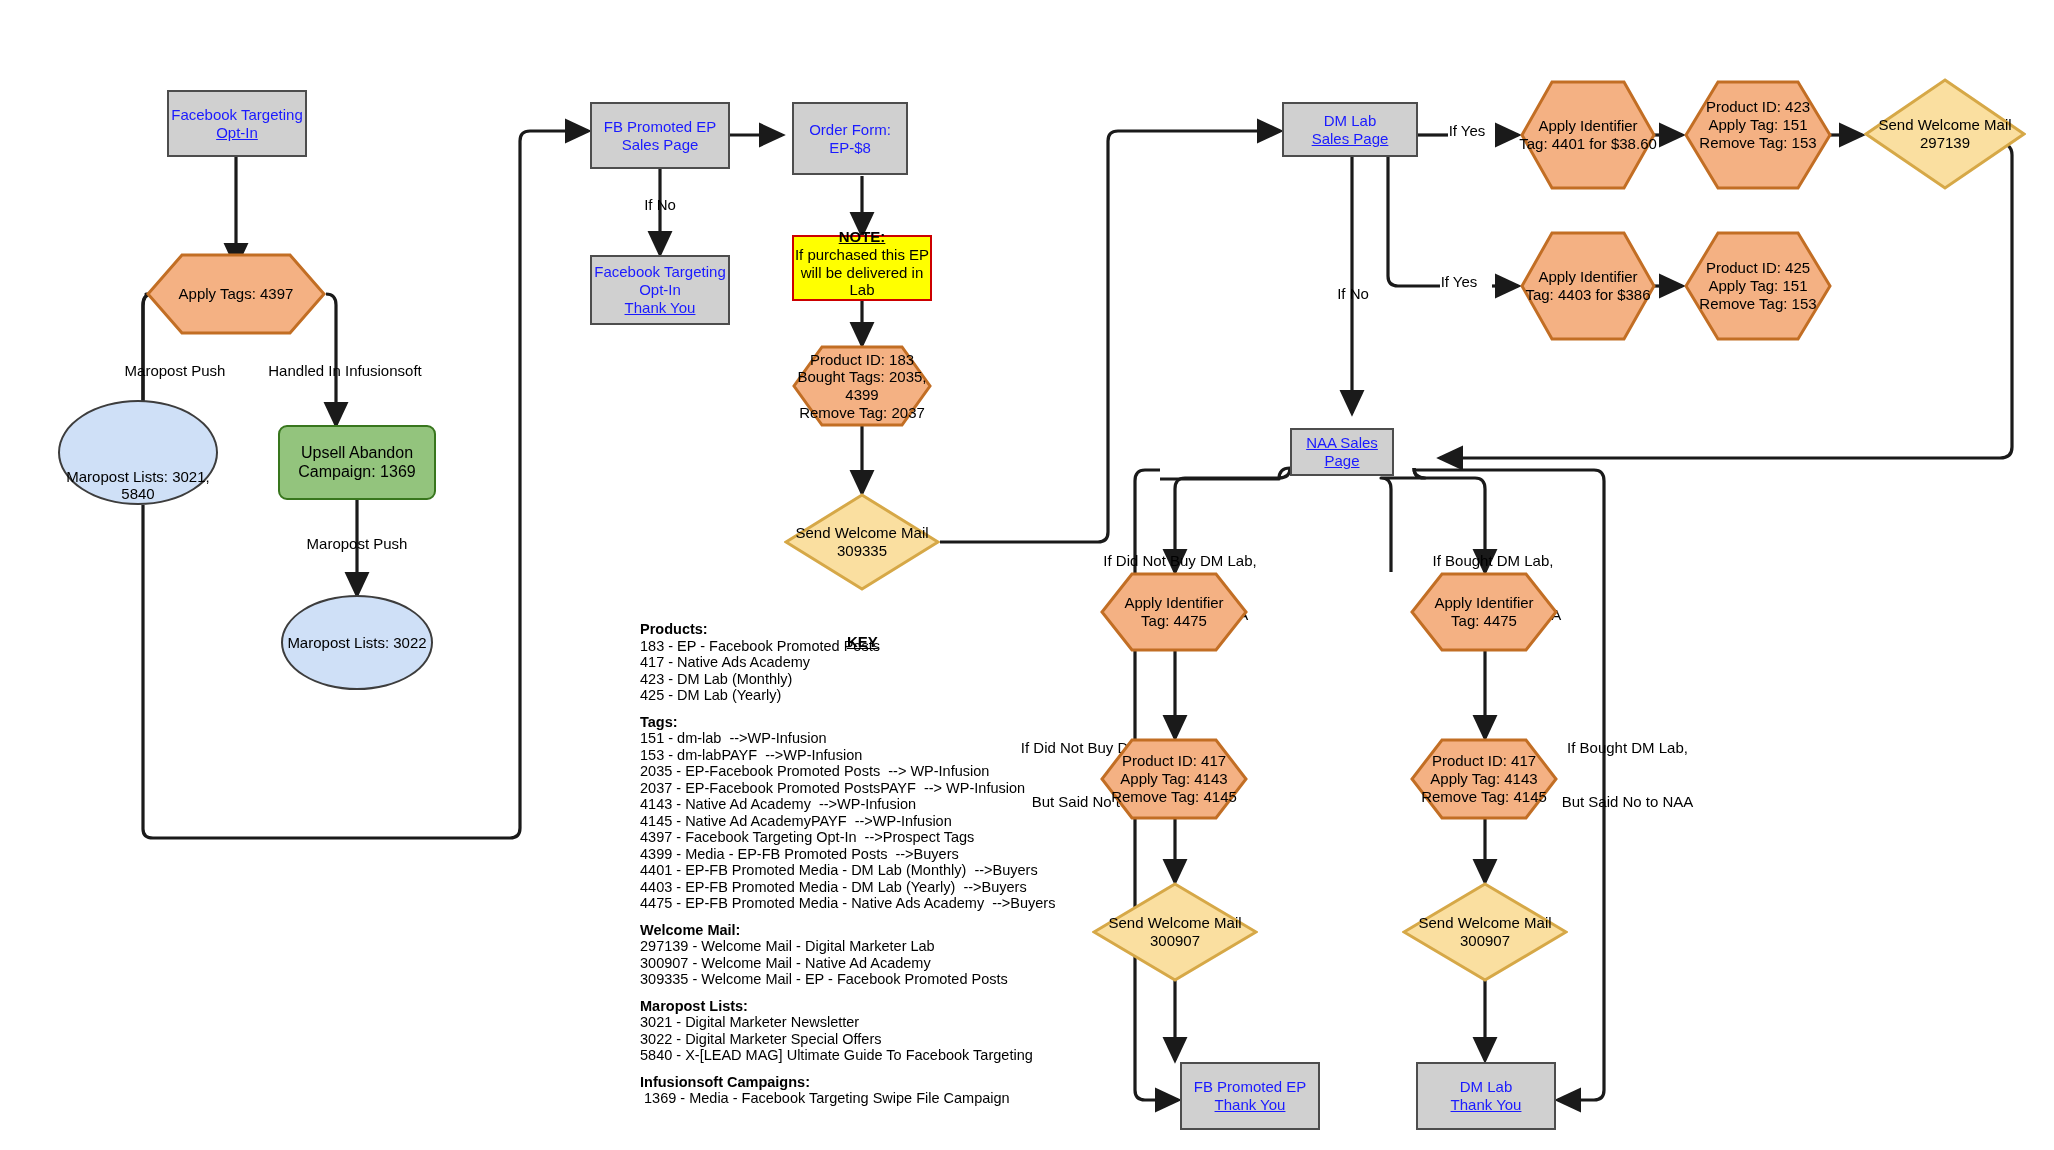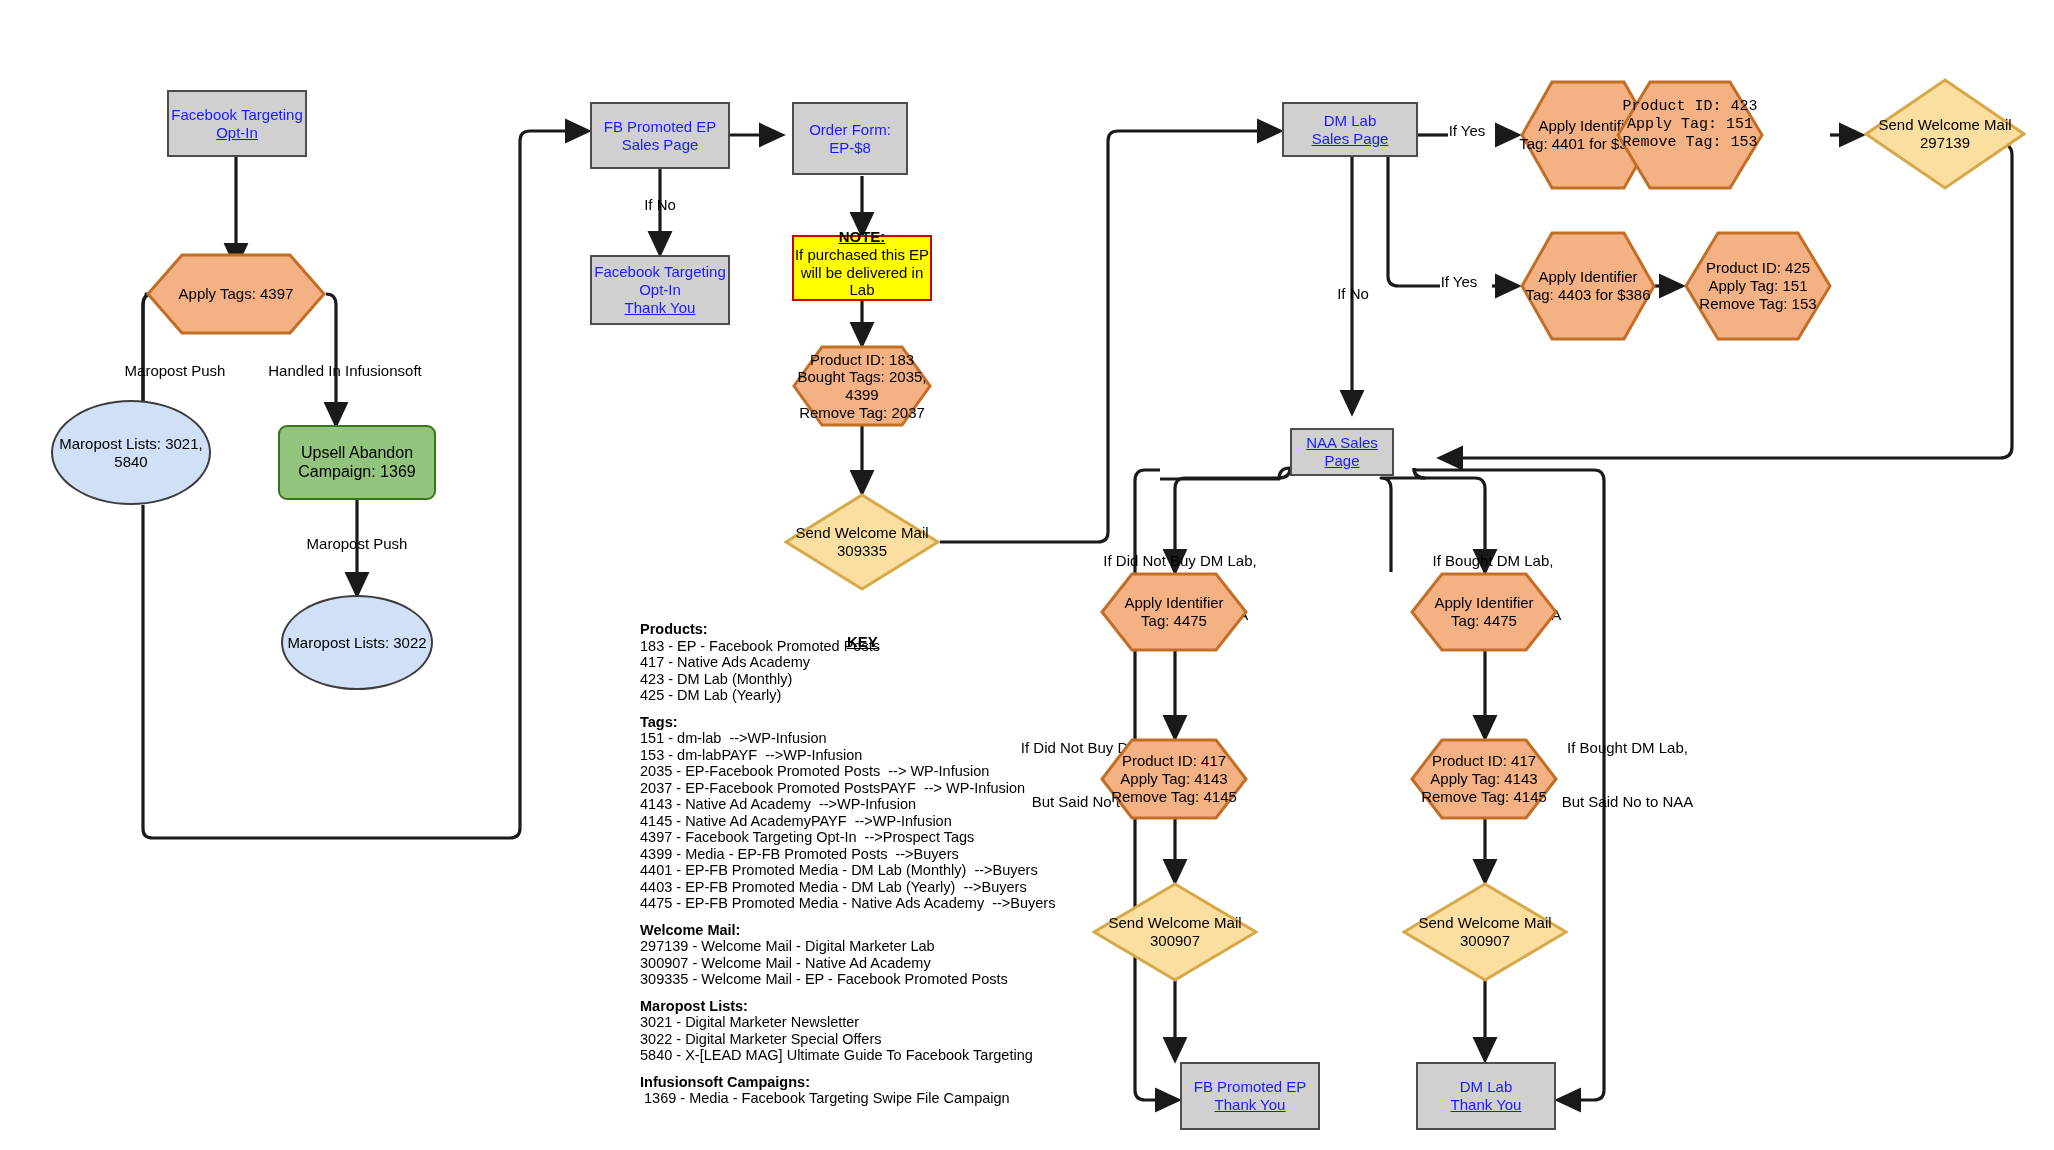--- a/index.html
+++ b/index.html
@@ -222,21 +222,21 @@
     <svg width="180" height="82" viewBox="0 0 180 82">
       <polygon points="36,2 144,2 178,41 144,80 36,80 2,41" fill="#f4b183" stroke="#c26e24" stroke-width="3"></polygon>
     </svg>
     <div class="hexlabel">Apply Tags: 4397</div>
   </div>
 
   <div class="elabel" style="left:95px; top:362px; width:160px;">Maropost Push</div>
 
   <div class="elabel" style="left:255px; top:362px; width:180px;">Handled In Infusionsoft</div>
 
-  <div class="node ellipse" style="left:51px; top:400px; width:160px; height:105px;">
+  <div class="node ellipse" style="left:58px; top:400px; width:160px; height:105px;align-items:flex-end;">
     <div>
       <div>Maropost Lists: 3021,</div>
       <div>5840</div>
     </div>
   </div>
 
   <div class="node greenbox" style="left:278px; top:425px; width:158px; height:75px;">
     <div>
       <div>Upsell Abandon</div>
       <div>Campaign: 1369</div>
@@ -354,21 +354,21 @@
       <polygon points="32,2 104,2 134,55 104,108 32,108 2,55" fill="#f4b183" stroke="#c26e24" stroke-width="3"></polygon>
     </svg>
     <div class="hexlabel">
       <div>
         <div>Apply Identifier</div>
         <div>Tag: 4401 for $38.60</div>
       </div>
     </div>
   </div>
 
-  <div class="hexwrap" style="left:1616px; top:80px; width:148px; height:90px;font-family:Liberation Mono, monospace;">
+  <div class="hexwrap" style="left:1684px; top:80px; width:148px; height:90px;">
     <svg width="148" height="110" viewBox="0 0 148 110">
       <polygon points="34,2 114,2 146,55 114,108 34,108 2,55" fill="#f4b183" stroke="#c26e24" stroke-width="3"></polygon>
     </svg>
     <div class="hexlabel">
       <div>
         <div>Product ID: 423</div>
         <div>Apply Tag: 151</div>
         <div>Remove Tag: 153</div>
       </div>
     </div>

